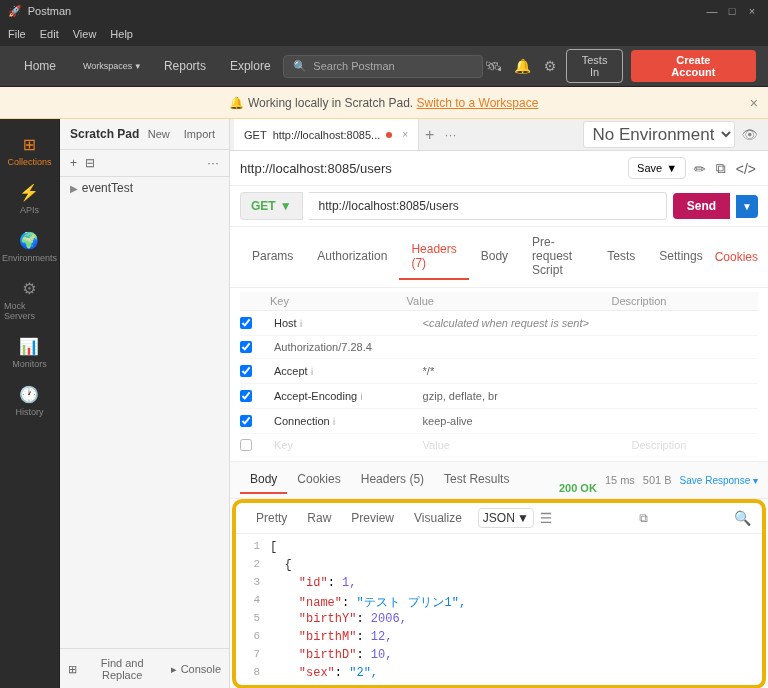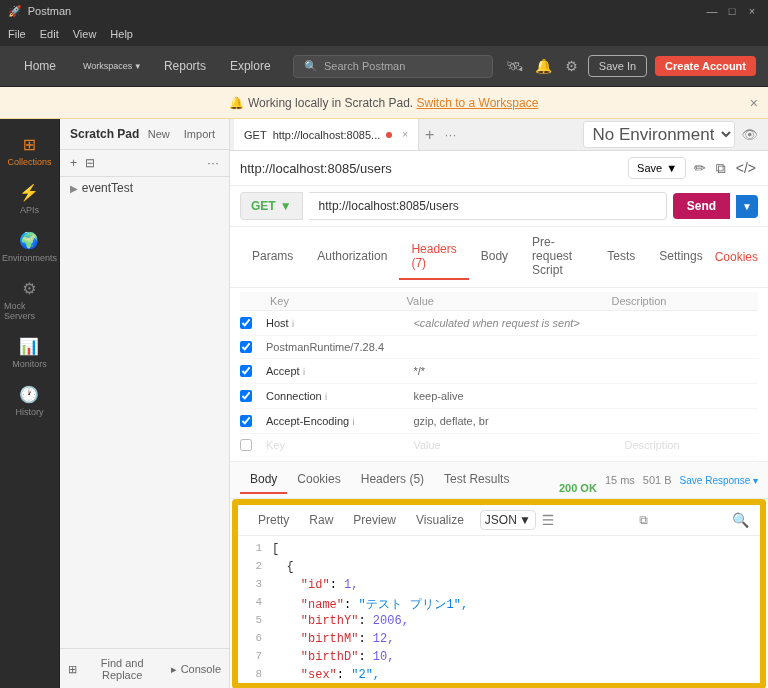--- a/index.html
+++ b/index.html
@@ -19,21 +19,21 @@
     .nav-bar { background: #3d3d3d; height: 41px; display: flex; align-items: center; padding: 0 12px; gap: 0; border-bottom: 1px solid #222; }
     .nav-main { display: flex; align-items: center; gap: 0; }
     .nav-btn { color: #ccc; font-size: 12px; padding: 4px 12px; cursor: pointer; background: none; border: none; white-space: nowrap; }
     .nav-workspaces { display: flex; align-items: center; color: #ccc; font-size: 12px; padding: 4px 12px; cursor: pointer; }
     .nav-workspaces span { margin-left: 3px; font-size: 9px; }
     .nav-search { flex: 1; display: flex; justify-content: center; }
     .search-box { background: #4a4a4a; border: 1px solid #5a5a5a; border-radius: 4px; color: #aaa; font-size: 11px; padding: 4px 10px; width: 200px; display: flex; align-items: center; gap: 6px; }
     .nav-right { display: flex; align-items: center; gap: 8px; margin-left: auto; }
     .nav-icon-btn { background: none; border: none; color: #aaa; cursor: pointer; font-size: 14px; padding: 2px; }
     .sign-in-btn { background: none; border: 1px solid #aaa; color: #ccc; border-radius: 4px; padding: 4px 10px; font-size: 11px; cursor: pointer; }
-    .create-account-btn { background: #e74c3c; color: #fff; border: none; border-radius: 4px; padding: 4px 10px; font-size: 11px; cursor: pointer; font-weight: 600; }
+    .create-account-btn { background: #e74c3c; color: #fff; border: none; border-radius: 4px; padding: 4px 26px; font-size: 11px; cursor: pointer; font-weight: 600; }
 
     
     .notif-bar { background: #fdf3e3; border-bottom: 1px solid #f0d9a0; height: 32px; display: flex; align-items: center; justify-content: center; font-size: 12px; color: #555; position: relative; }
     .notif-bar .close-btn { position: absolute; right: 10px; background: none; border: none; cursor: pointer; color: #888; font-size: 14px; }
 
     
     .main-layout { display: flex; height: calc(688px - 22px - 24px - 40px - 32px); }
 
     
     .sidebar { width: 60px; background: #2c2c2c; display: flex; flex-direction: column; align-items: center; padding: 8px 0; border-right: 1px solid #222; flex-shrink: 0; }
@@ -64,40 +64,40 @@
     .tab .close-x { color: #999; font-size: 10px; margin-left: 4px; }
     .tab-add { background: none; border: none; cursor: pointer; color: #888; font-size: 16px; padding: 0 6px; }
     .tab-menu { background: none; border: none; cursor: pointer; color: #888; font-size: 12px; padding: 0 4px; }
     .tab-right { margin-left: auto; display: flex; align-items: center; gap: 6px; padding-right: 6px; }
     .tab-right select { font-size: 17px; border: 1px solid #ddd; border-radius: 3px; padding: 2px 4px; color: #555; background: #fff; }
     .tab-right .eye-btn { background: none; border: none; cursor: pointer; color: #888; font-size: 13px; }
 
     
     .url-bar-row { padding: 6px 10px; background: #fff; border-bottom: 1px solid #eee; display: flex; align-items: center; justify-content: space-between; }
     .url-bar-label { font-size: 13px; color: #333; font-weight: 500; }
-    .url-bar-actions { display: flex; align-items: center; gap: 6px; }
+    .url-bar-actions { display: flex; align-items: flex-end; gap: 6px; }
     .save-btn { background: #fff; border: 1px solid #ddd; border-radius: 4px; padding: 4px 8px; font-size: 11px; cursor: pointer; display: flex; align-items: center; gap: 4px; }
     .icon-btn { background: none; border: none; cursor: pointer; color: #666; font-size: 14px; padding: 2px; }
 
     
     .request-bar { display: flex; align-items: center; padding: 6px 10px; gap: 6px; border-bottom: 1px solid #eee; }
     .method-select { background: #f0f0f0; border: 1px solid #ddd; border-radius: 4px 0 0 4px; padding: 6px 10px; font-size: 12px; font-weight: 600; color: #4caf50; cursor: pointer; display: flex; align-items: center; gap: 4px; }
     .url-input { flex: 1; border: 1px solid #ddd; border-left: none; border-radius: 0 4px 4px 0; padding: 6px 10px; font-size: 12px; color: #333; outline: none; }
     .send-btn { background: #be185d; color: #fff; border: none; border-radius: 4px 0 0 4px; padding: 6px 14px; font-size: 12px; font-weight: 600; cursor: pointer; }
     .send-arrow { background: #1976d2; border: none; border-radius: 0 4px 4px 0; color: #fff; padding: 6px 6px; cursor: pointer; font-size: 10px; }
 
     
     .req-tabs { display: flex; align-items: center; border-bottom: 1px solid #eee; padding: 0 10px; background: #fff; }
     .req-tab { padding: 8px 12px; font-size: 12px; color: #666; cursor: pointer; border-bottom: 2px solid transparent; }
     .req-tab.active { color: #e74c3c; border-bottom-color: #e74c3c; font-weight: 500; }
     .req-tab-right { margin-left: auto; font-size: 12px; color: #e74c3c; cursor: pointer; }
 
     
     .headers-table { padding: 4px 10px; }
-    .header-row { display: flex; align-items: center; padding: 3px 0; gap: 8px; border-bottom: 1px solid #f5f5f5; }
+    .header-row { display: flex; align-items: center; padding: 3px 0; gap: 16px; border-bottom: 1px solid #f5f5f5; }
     .header-check { width: 20px; }
     .header-key { flex: 1; font-size: 11px; color: #333; padding: 2px 6px; }
     .header-value { flex: 1.5; font-size: 11px; color: #666; padding: 2px 6px; }
     .header-desc { flex: 1; font-size: 11px; color: #999; padding: 2px 6px; }
     .header-col-heads { display: flex; align-items: center; padding: 3px 10px 3px 30px; background: #fafafa; border-bottom: 1px solid #eee; color: #999; font-size: 11px; }
     .header-col-key { flex: 1; }
     .header-col-value { flex: 1.5; }
     .header-col-desc { flex: 1; }
 
     
@@ -120,21 +120,21 @@
     .json-search-icon { background: none; border: none; cursor: pointer; color: #888; font-size: 14px; margin-left: auto; }
     .json-copy-icon { background: none; border: none; cursor: pointer; color: #888; font-size: 12px; }
 
     
     .json-content { padding: 6px 0; font-family: 'Courier New', monospace; font-size: 12px; overflow-y: auto; flex: 1; }
     .json-line { display: flex; min-height: 18px; padding: 0 6px; }
     .line-num { color: #aaa; width: 28px; text-align: right; padding-right: 10px; user-select: none; flex-shrink: 0; font-size: 11px; }
     .line-content { flex: 1; white-space: pre; }
 
     
-    .resp-border { border: 6px solid #eab308; border-radius: 4px; margin: 0 2px; flex: 1; overflow: hidden; display: flex; flex-direction: column; }
+    .resp-border { border: 4px solid #eab308; border-radius: 10px; margin: 0 2px; flex: 1; overflow: hidden; display: flex; flex-direction: column; }
     .bottom-btn { background: none; border: none; cursor: pointer; color: #666; font-size: 11px; display: flex; align-items: center; gap: 4px; }
     input[type=checkbox] { width: 12px; height: 12px; cursor: pointer; }
   </style>
 </head>
 <body>
 
 <div class="title-bar">
   <div class="title-bar-left">
     <span>🚀</span>
     <span>Postman</span>
@@ -166,21 +166,21 @@
   <div class="nav-search">
     <div class="search-box">
       <span>🔍</span>
       <span>Search Postman</span>
     </div>
   </div>
   <div class="nav-right">
     <button class="nav-icon-btn">🛰</button>
     <button class="nav-icon-btn">🔔</button>
     <button class="nav-icon-btn">⚙</button>
-    <button class="sign-in-btn">Save In</button>
+    <button class="sign-in-btn">Tests In</button>
     <button class="create-account-btn">Create Account</button>
   </div>
 </div>
 
 <div class="notif-bar">
   <span>🔔</span>&nbsp;
   <span>Working locally in Scratch Pad.</span>&nbsp;
   <a href="#" style="color:#e67e22; text-decoration: underline;">Switch to a Workspace</a>
   <button class="close-btn">×</button>
 </div>
@@ -307,42 +307,42 @@
 
       <div class="header-row">
         <input type="checkbox" class="header-check" checked="" style="">
         <span class="header-key">Host <span style="color:#aaa;font-size:10px">ℹ</span></span>
         <span class="header-value" style="color:#888;font-style:italic;font-size:11px">&lt;calculated when request is sent&gt;</span>
         <span class="header-desc"></span>
       </div>
 
       <div class="header-row">
         <input type="checkbox" class="header-check" checked="" style="">
-        <span class="header-value">PostmanRuntime/7.28.4</span>
+        <span class="header-value">Authorization/7.28.4</span>
         <span class="header-desc"></span>
       </div>
 
       <div class="header-row">
         <input type="checkbox" class="header-check" checked="" style="">
         <span class="header-key">Accept <span style="color:#aaa;font-size:10px">ℹ</span></span>
         <span class="header-value">*/*</span>
         <span class="header-desc"></span>
       </div>
 
       <div class="header-row">
         <input type="checkbox" class="header-check" checked="" style="">
+        <span class="header-key">Accept-Encoding <span style="color:#aaa;font-size:10px">ℹ</span></span>
+        <span class="header-value">gzip, deflate, br</span>
+        <span class="header-desc"></span>
+      </div>
+
+      <div class="header-row">
+        <input type="checkbox" class="header-check" checked="" style="">
         <span class="header-key">Connection <span style="color:#aaa;font-size:10px">ℹ</span></span>
         <span class="header-value">keep-alive</span>
-        <span class="header-desc"></span>
-      </div>
-
-      <div class="header-row">
-        <input type="checkbox" class="header-check" checked="" style="">
-        <span class="header-key">Accept-Encoding <span style="color:#aaa;font-size:10px">ℹ</span></span>
-        <span class="header-value">gzip, deflate, br</span>
         <span class="header-desc"></span>
       </div>
 
       <div class="header-row" style="opacity:0.5">
         <input type="checkbox" class="header-check" style="">
         <span class="header-key" style="color:#bbb">Key</span>
         <span class="header-value" style="color:#bbb">Value</span>
         <span class="header-desc" style="color:#bbb">Description</span>
       </div>
     </div>

